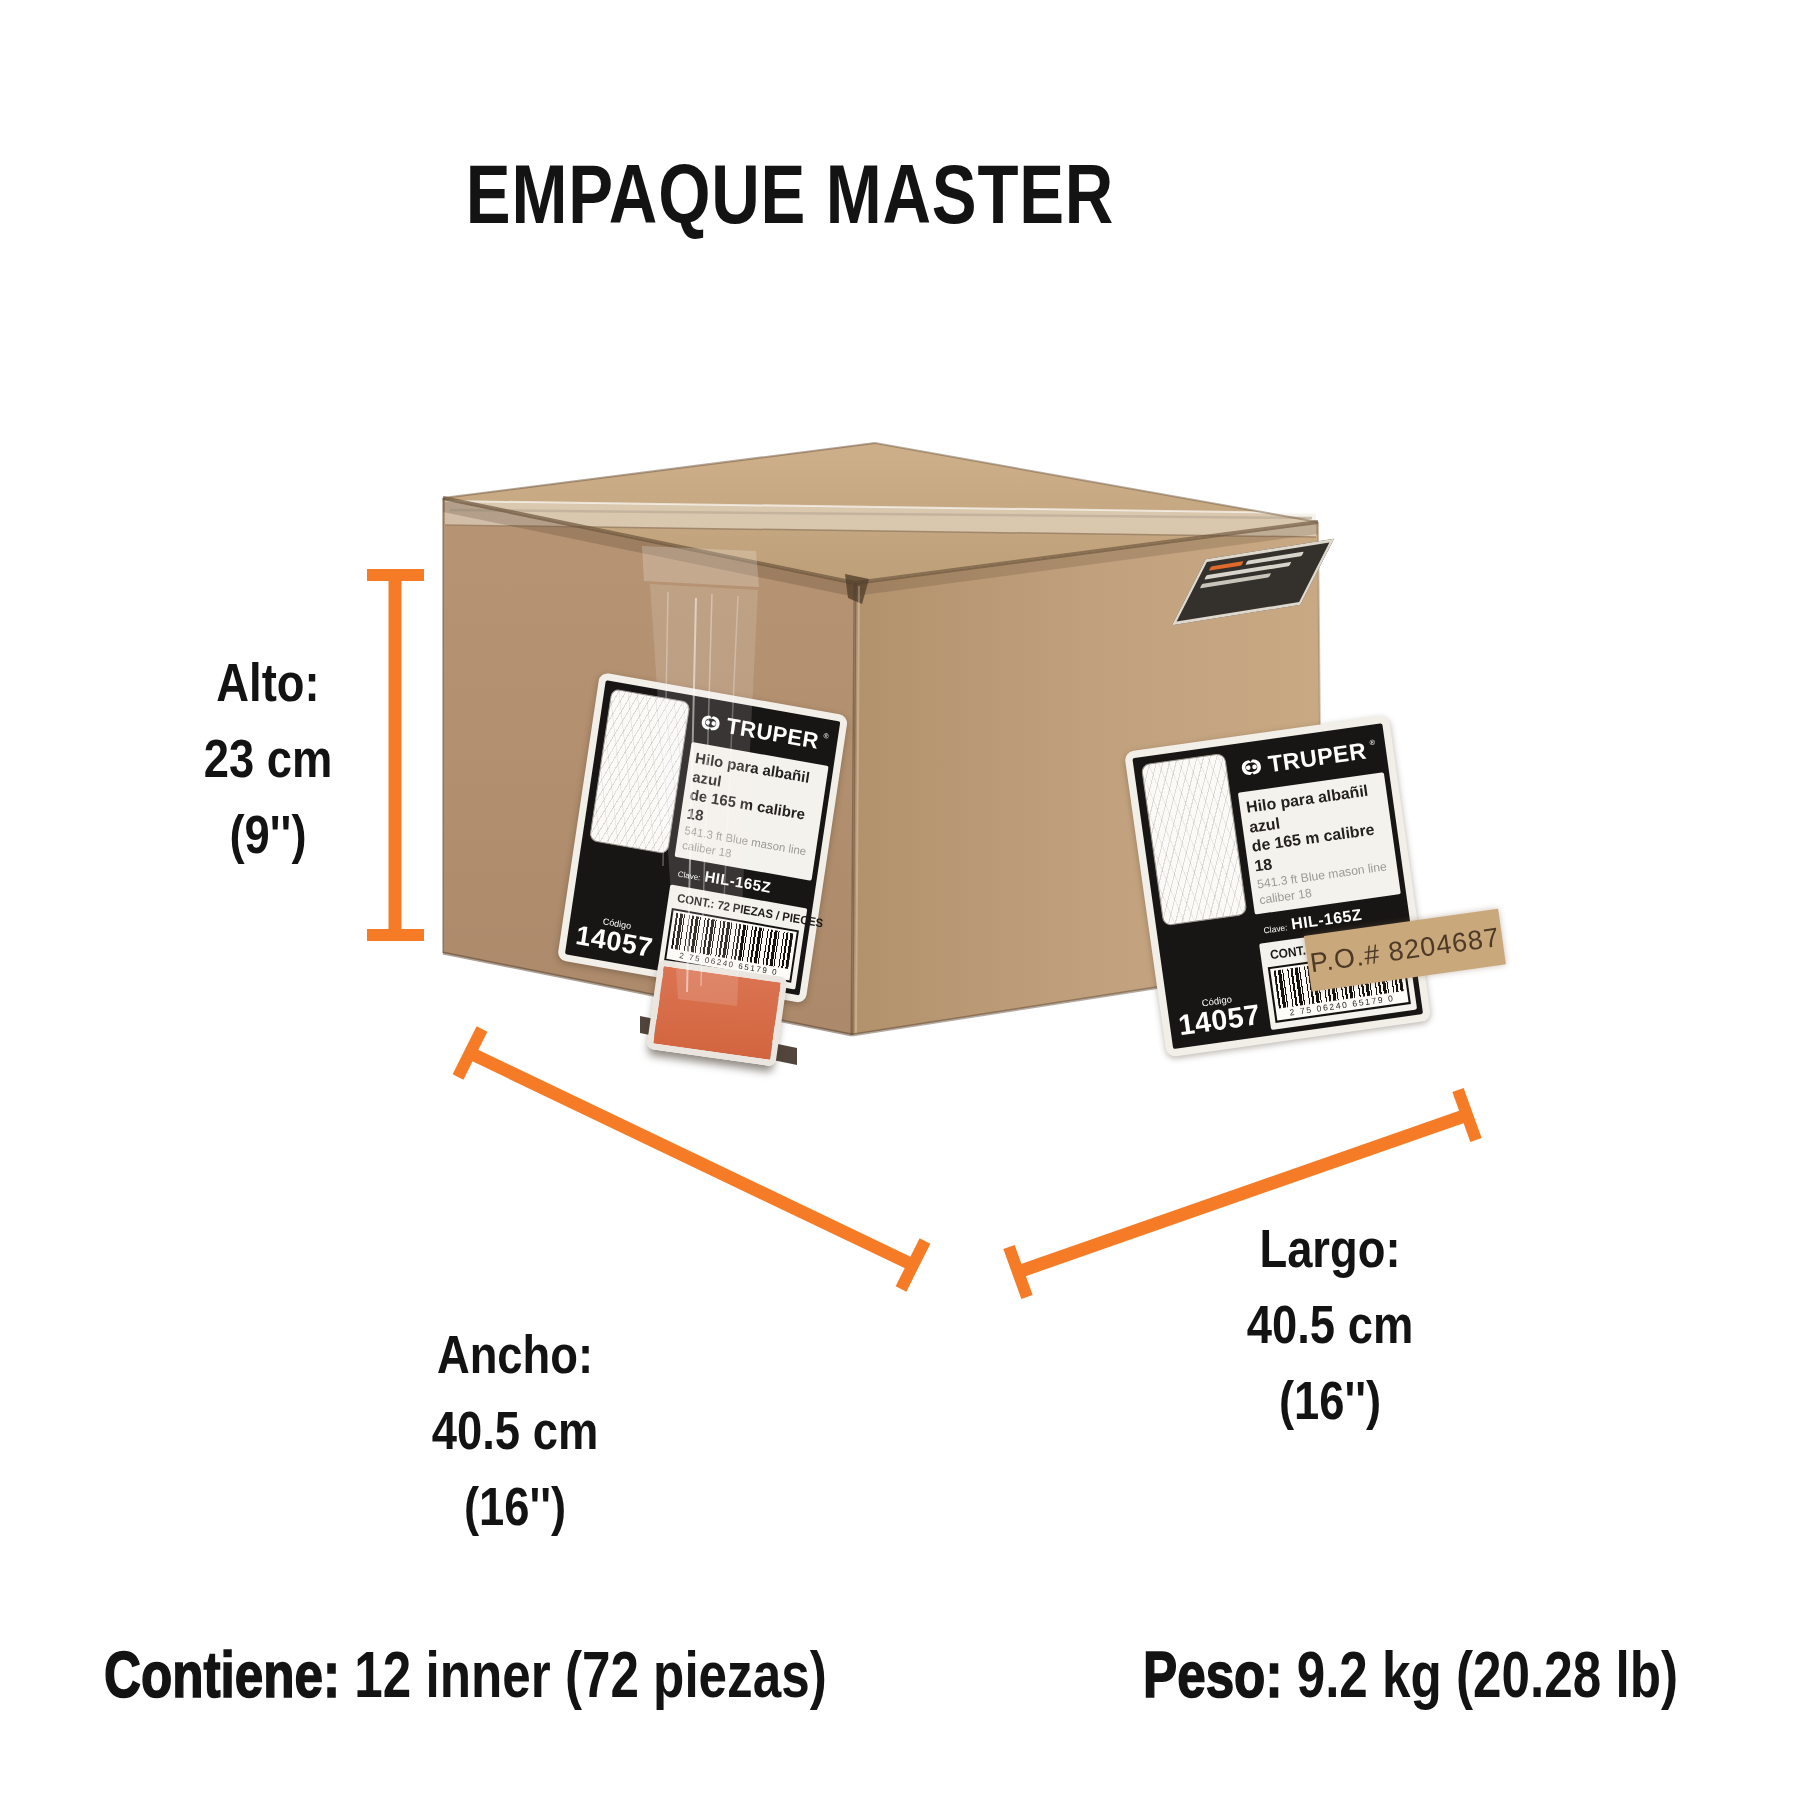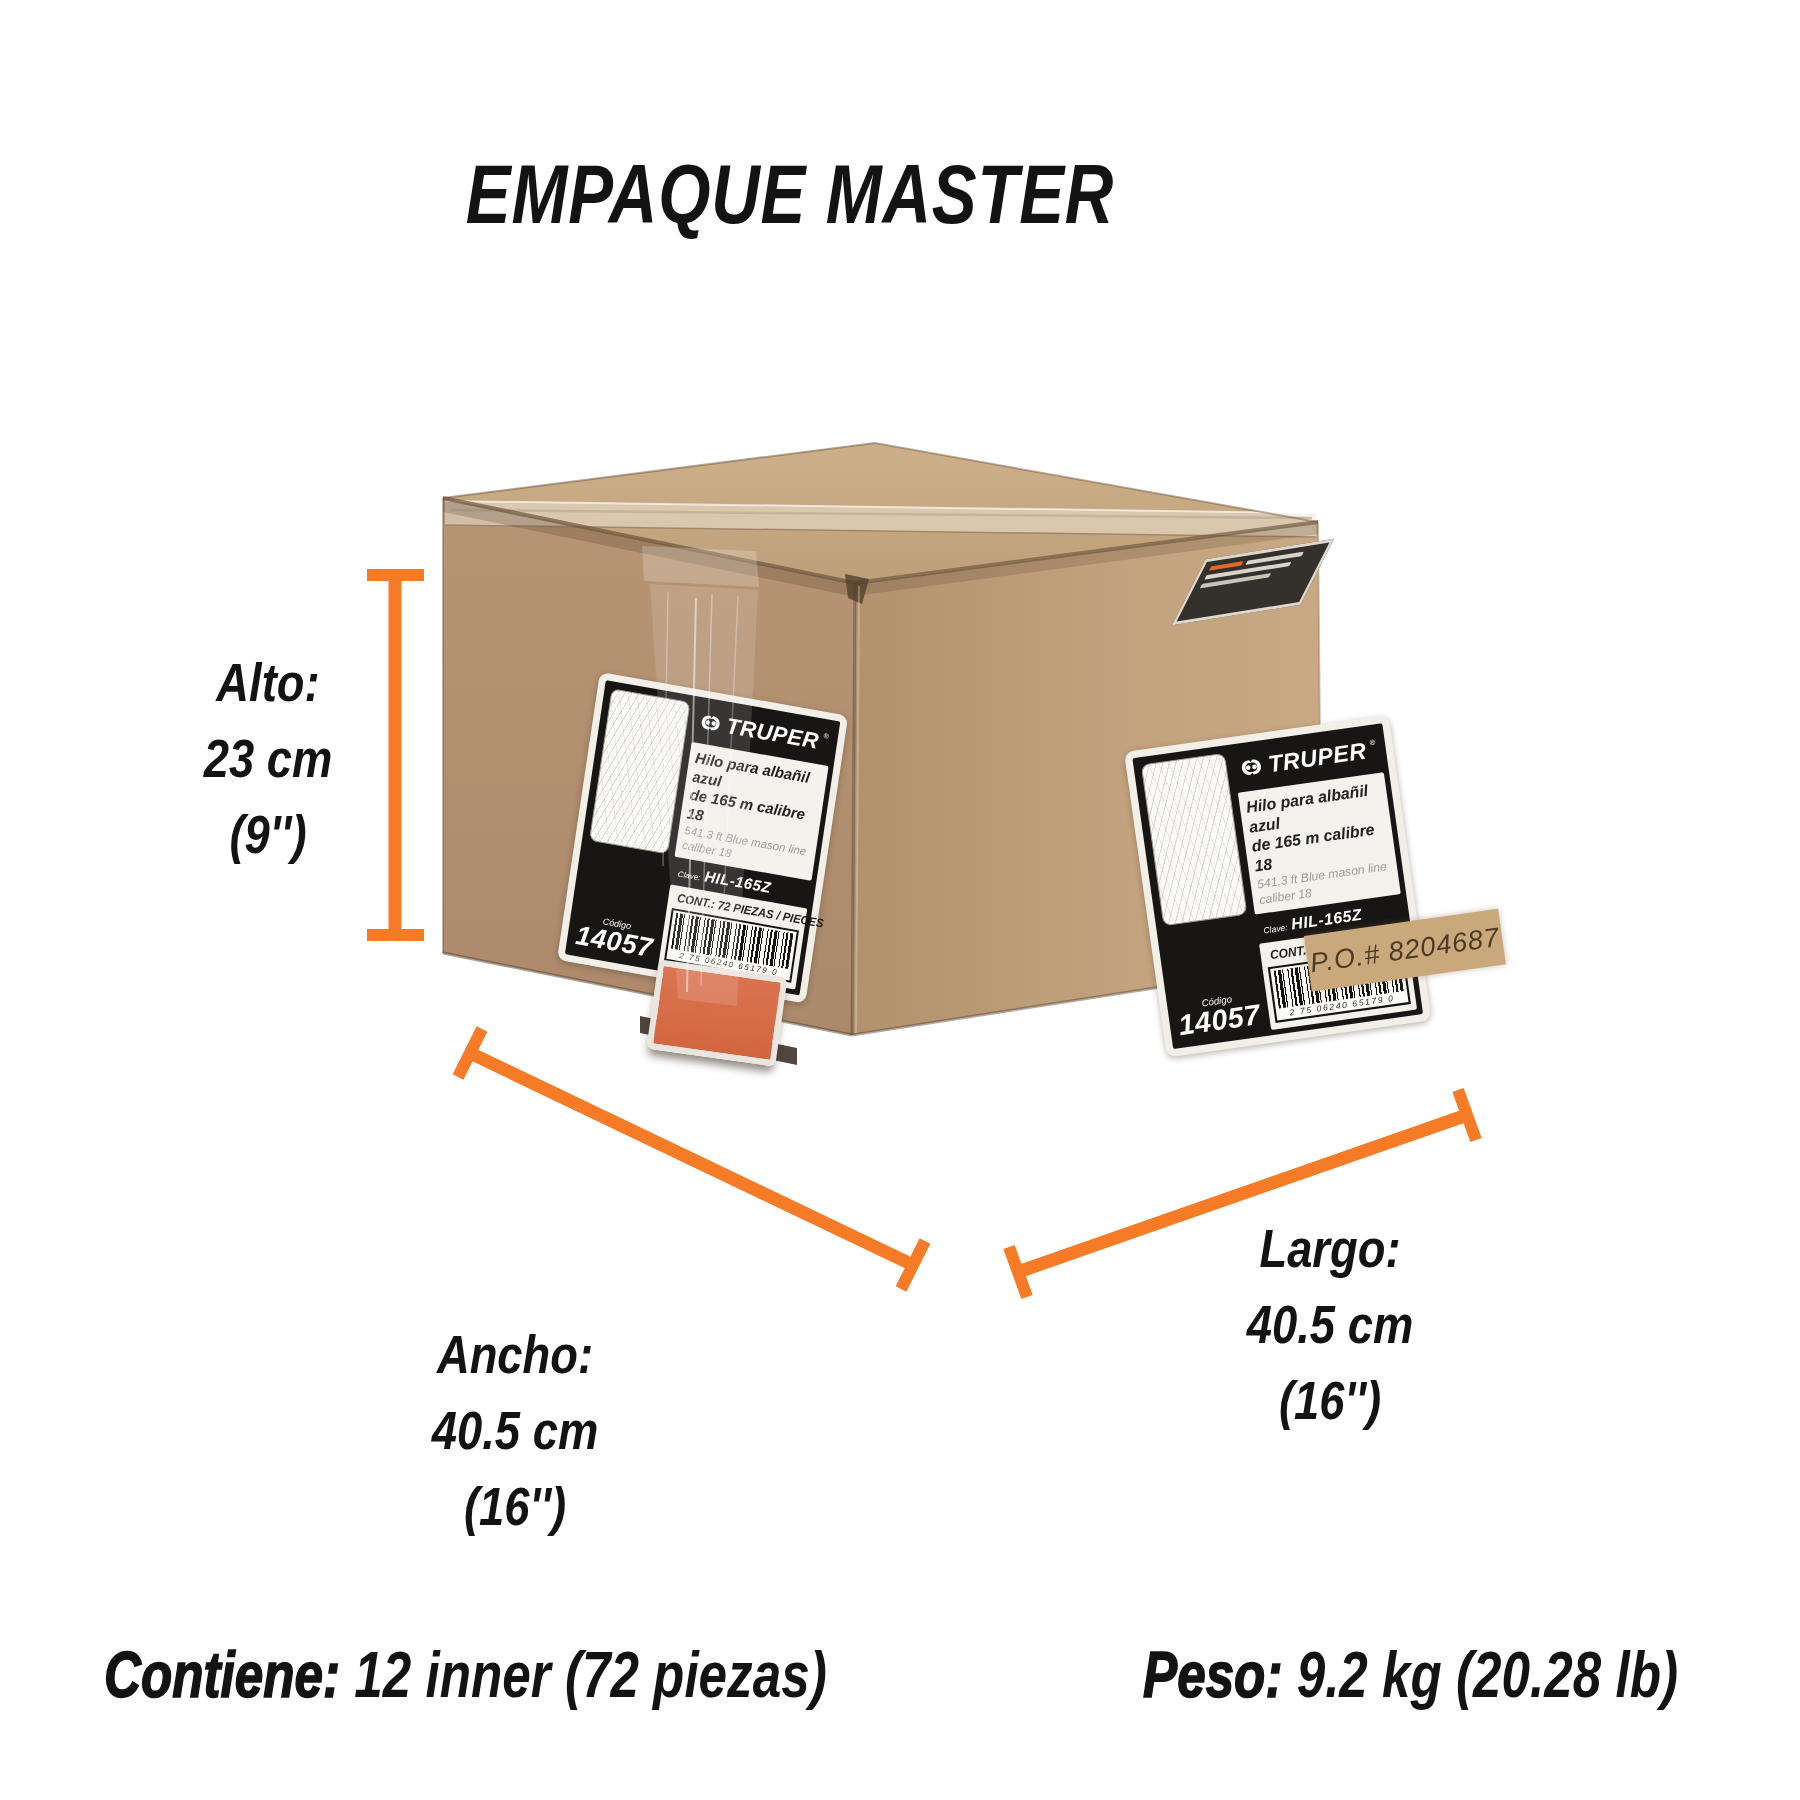--- a/index.html
+++ b/index.html
@@ -1,17 +1,17 @@
 <!DOCTYPE html>
 <html><head>
 <meta charset="utf-8">
 <style>
   html,body{margin:0;padding:0;background:#fff;}
   .canvas{position:relative;width:1800px;height:1800px;background:#ffffff;overflow:hidden;
-          font-family:"Liberation Sans",sans-serif;color:#111;font-style:italic;}
+          font-family:"Liberation Sans",sans-serif;color:#111;}
   svg.box-svg{position:absolute;inset:0;z-index:1;}
   svg.tape-overlay{position:absolute;inset:0;z-index:5;pointer-events:none;}
 
   .title{position:absolute;left:790px;top:146px;transform:translateX(-50%) scaleX(.8);
          transform-origin:center top;font-size:84px;font-weight:700;letter-spacing:1px;
          white-space:nowrap;color:#131313;z-index:6;}
 
   .dim{position:absolute;text-align:center;font-weight:700;color:#131313;z-index:6;
        transform:scaleX(.84);transform-origin:center top;font-size:54px;line-height:76px;}
   .dim-alto{left:148px;top:644px;width:240px;}

